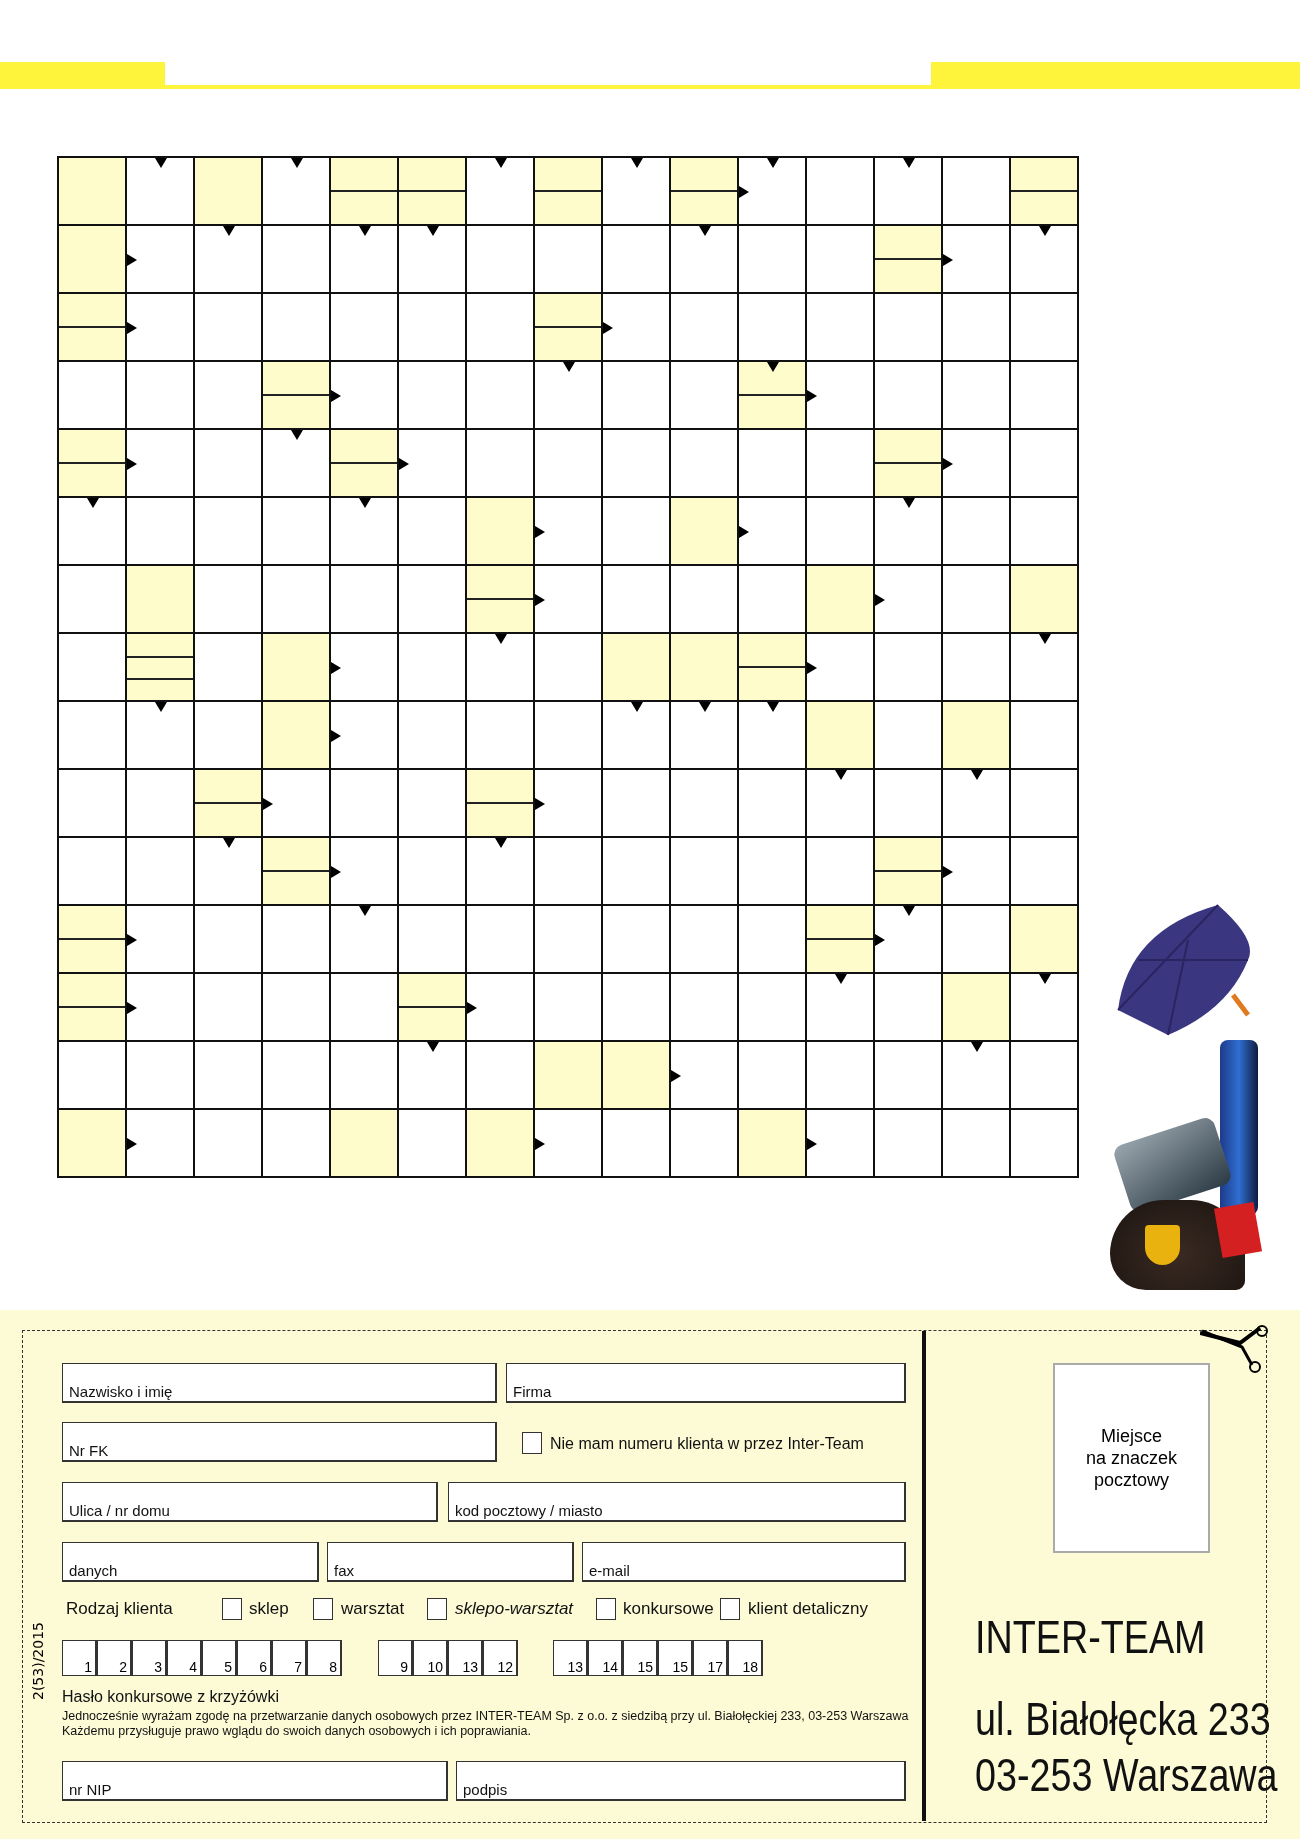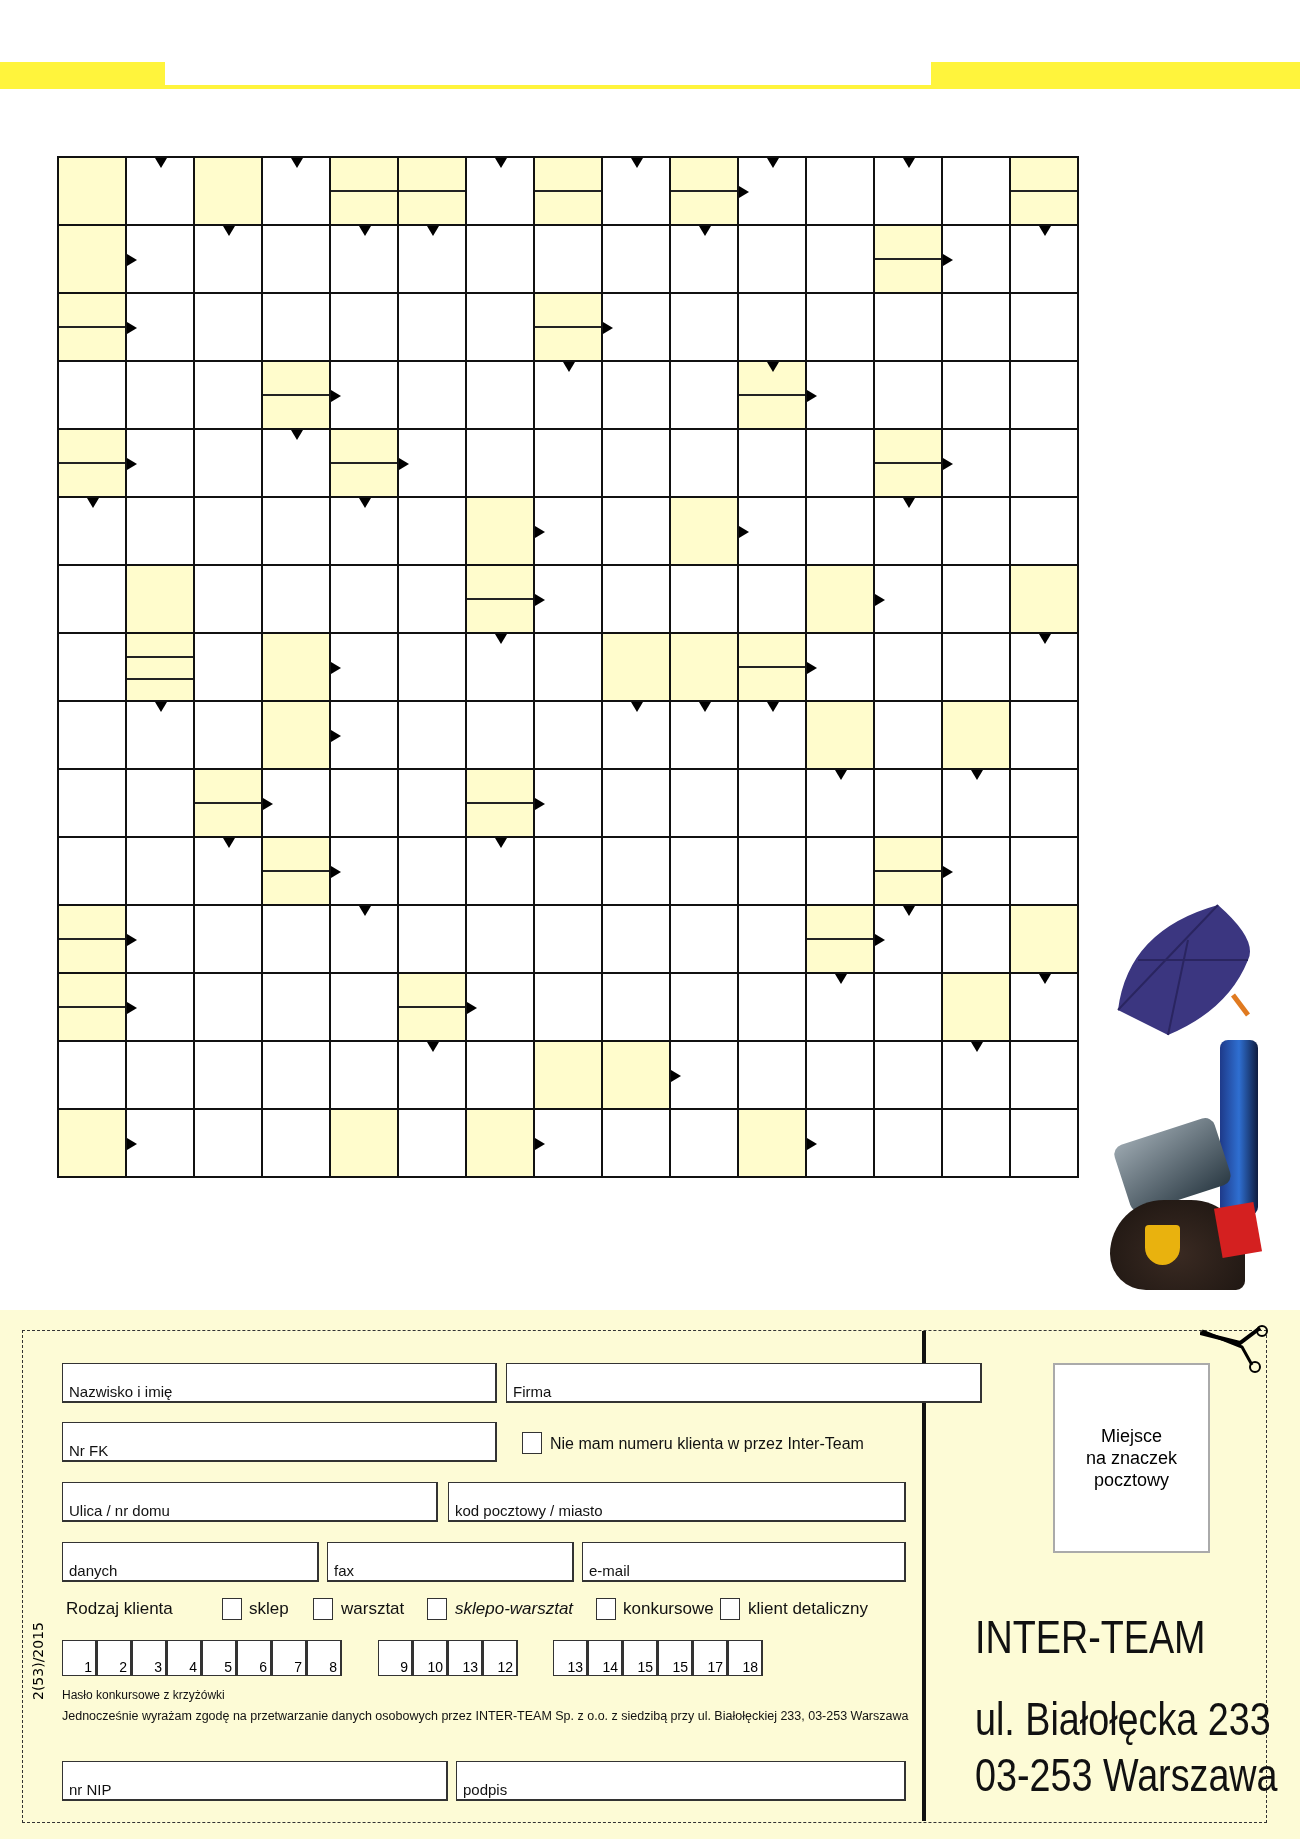--- a/index.html
+++ b/index.html
@@ -404,21 +404,21 @@
 <svg id="scissors" width="70" height="50" viewBox="0 0 70 50">
   <path d="M0 8 L40 18 L60 3" stroke="#000" stroke-width="4" fill="none"></path>
   <path d="M2 6 L42 22 L52 40" stroke="#000" stroke-width="3" fill="none"></path>
   <circle cx="62" cy="6" r="5" fill="none" stroke="#000" stroke-width="2"></circle>
   <circle cx="55" cy="42" r="5" fill="none" stroke="#000" stroke-width="2"></circle>
 </svg>
 
 <div class="field" style="left:62px;top:1363px;width:435px;height:40px;">
     <span class="lbl">Nazwisko i imię</span>
   </div>
-<div class="field" style="left:506px;top:1363px;width:476px;height:40px;">
+<div class="field" style="left:506px;top:1363px;width:400px;height:40px;">
     <span class="lbl">Firma</span>
   </div>
 <div class="field" style="left:62px;top:1422px;width:435px;height:40px;">
     <span class="lbl">Nr FK</span>
   </div>
 <div class="cb" style="left:522px;top:1432px;"></div>
 <span class="txt" style="left:550px;top:1435px;font-size:16px;">Nie mam numeru klienta w przez Inter-Team</span>
 <div class="field" style="left:62px;top:1482px;width:376px;height:40px;">
     <span class="lbl">Ulica / nr domu</span>
   </div>
@@ -503,23 +503,24 @@
     <div class="numbox">
       <span>17</span>
     </div>
     <div class="numbox">
       <span>18</span>
     </div>
   </div>
 
 <div id="issue">2(53)/2015</div>
 
-<span class="txt" style="left:62px;top:1688px;font-size:12px;">Hasło konkursowe z krzyżówki</span>
+<span class="txt" style="left:62px;top:1688px;font-size:16px;">Hasło konkursowe z krzyżówki</span>
 <div class="consent">
   <div>Jednocześnie wyrażam zgodę na przetwarzanie danych osobowych przez INTER-TEAM Sp. z o.o. z siedzibą przy ul. Białołęckiej 233, 03-253 Warszawa</div>
+  <div>Każdemu przysługuje prawo wglądu do swoich danych osobowych i ich poprawiania.</div>
 </div>
 
 <div class="field" style="left:62px;top:1761px;width:386px;height:40px;">
     <span class="lbl">nr NIP</span>
   </div>
 <div class="field" style="left:456px;top:1761px;width:450px;height:40px;">
     <span class="lbl">podpis</span>
   </div>
 
 <div id="stamp">

